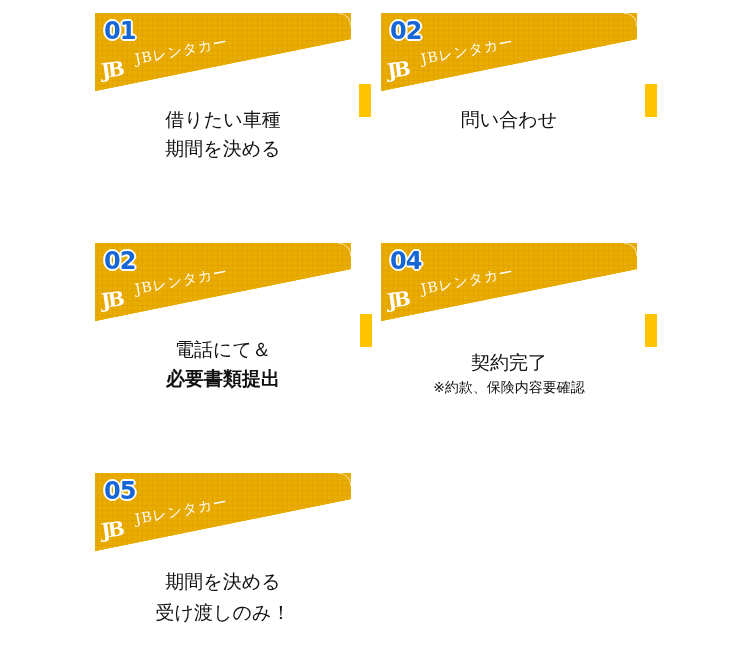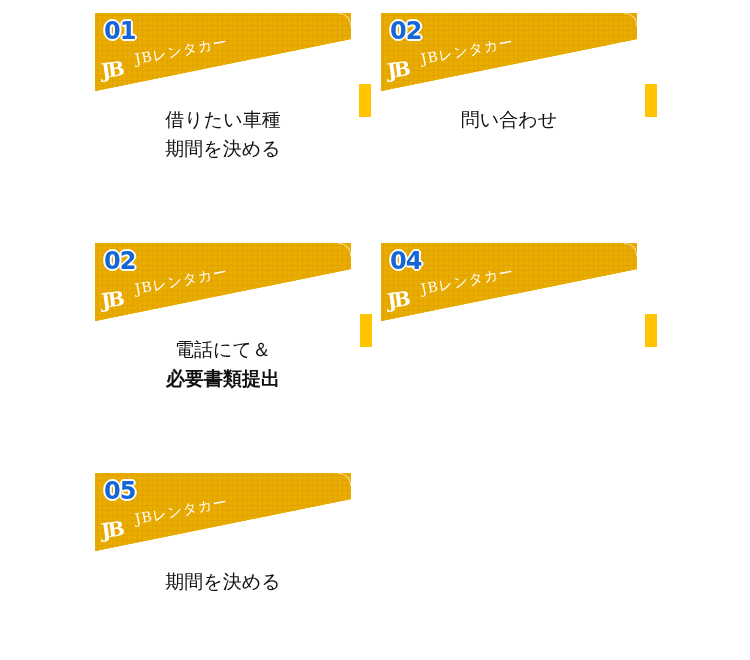--- a/index.html
+++ b/index.html
@@ -87,27 +87,32 @@
 <div class="marker" style="left:360px; top:314px;"></div>
 
 <div class="card" style="left:381px; top:230px;">
   <div class="banner">
     <div class="pat"></div>
       <div class="corner"></div>
     <div class="num">04</div>
     <div class="logo">JB</div>
     <div class="brand">JBレンタカー</div>
   </div>
+  <div class="body" style="top:105px;">
+    <div class="l">契約完了</div>
+    <div class="s">※約款、保険内容要確認</div>
+  </div>
 </div>
 <div class="marker" style="left:645px; top:314px;"></div>
 
 <div class="card" style="left:95px; top:460px;">
   <div class="banner">
     <div class="pat"></div>
       <div class="corner"></div>
     <div class="num">05</div>
     <div class="logo">JB</div>
     <div class="brand">JBレンタカー</div>
   </div>
   <div class="body" style="top:93px;">
     <div class="l" style="line-height:31px;">期間を決める</div>
+    <div class="l" style="line-height:31px;">受け渡しのみ！</div>
   </div>
 </div>
 
 </body></html>

